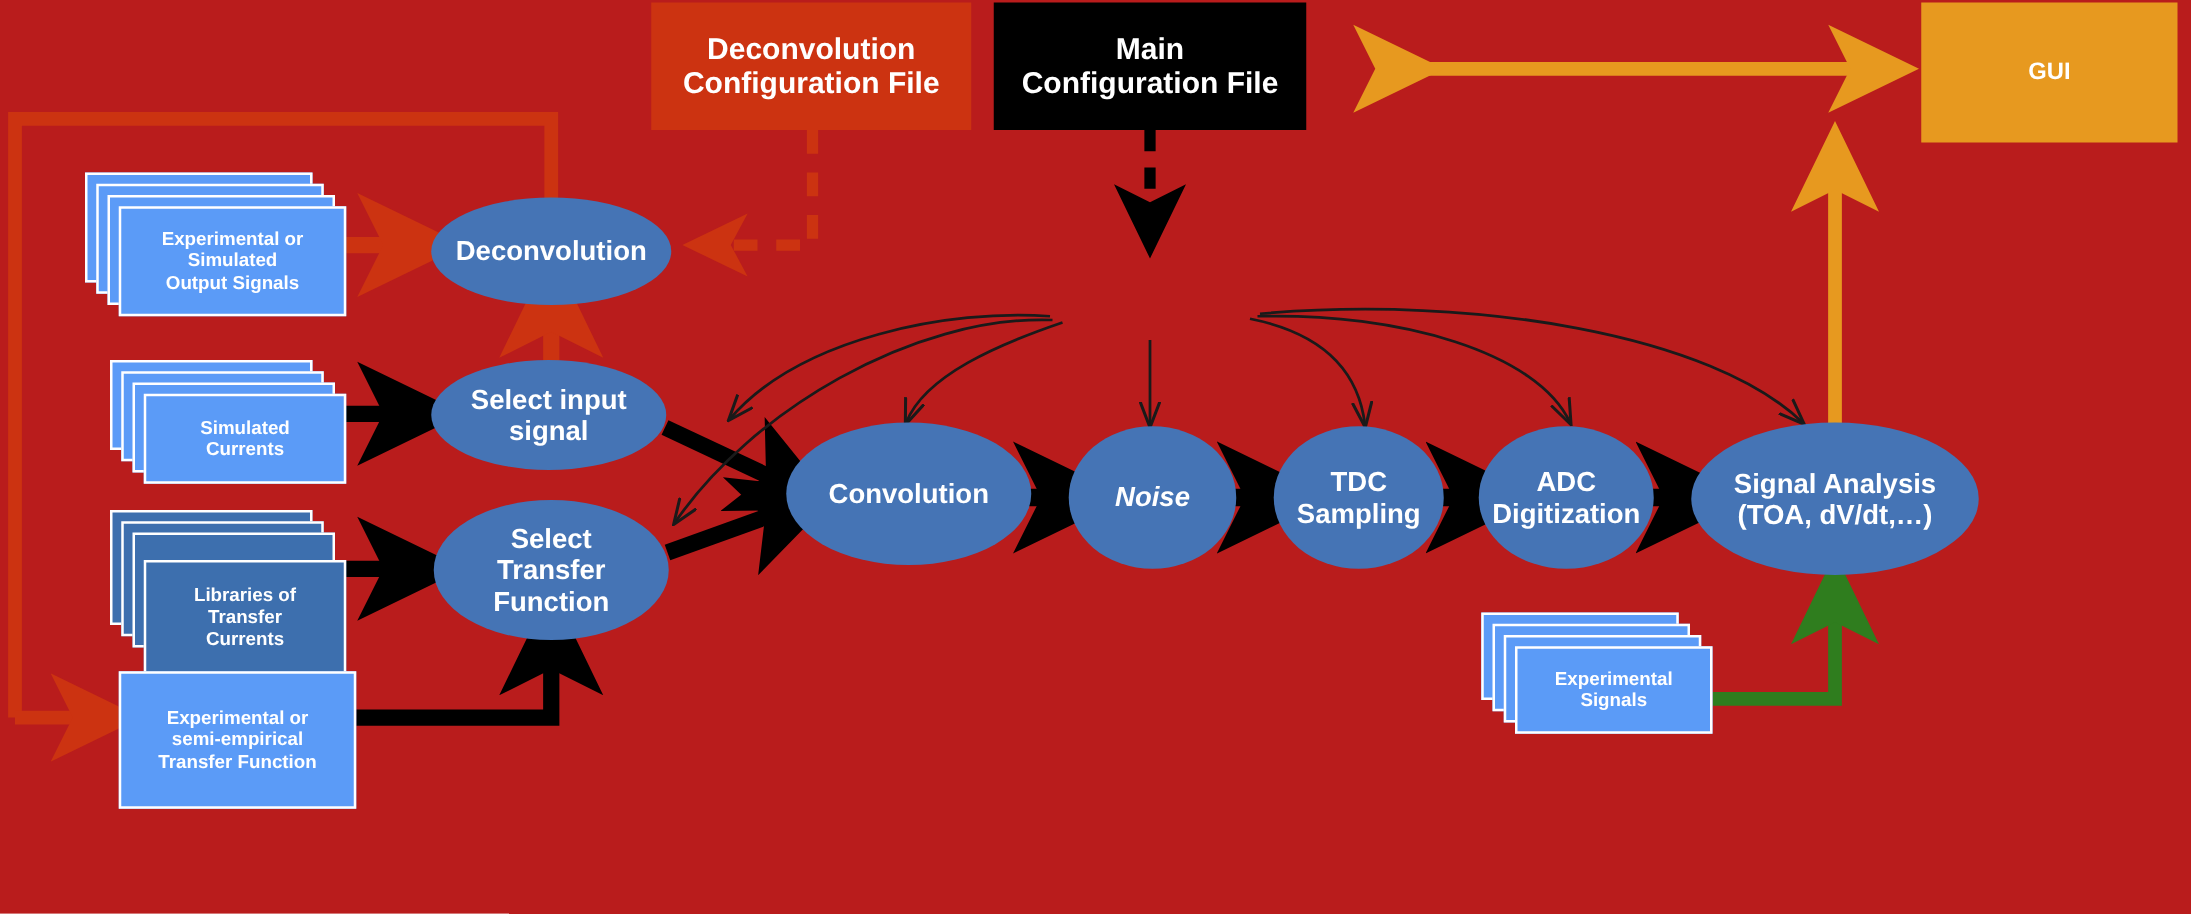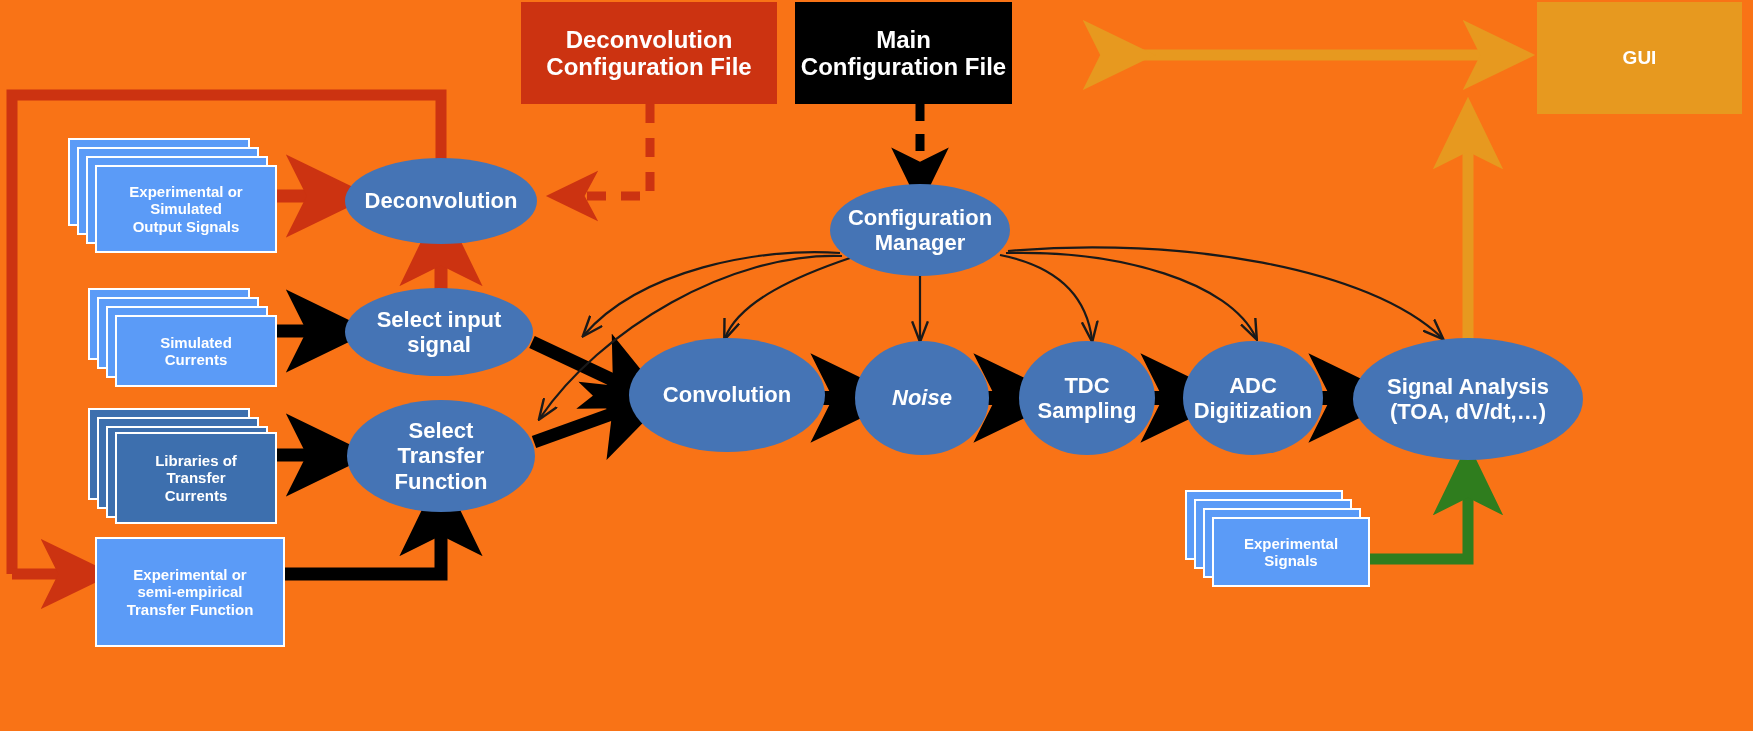--- a/index.html
+++ b/index.html
@@ -1,18 +1,18 @@
 <!DOCTYPE html>
 <html><head>
 <meta charset="utf-8">
 <title>Simulation Framework Block Diagram</title>
 <style>
   html,body{margin:0;padding:0;background:#ffffff;}
   body{font-family:"Liberation Sans","DejaVu Sans",sans-serif;}
-  #stage{position:relative;width:1753px;height:731px;background:#f97316;overflow:hidden;}
+  #stage{position:relative;width:1753px;height:731px;background:#b91c1c;overflow:hidden;}
   #svg-layer{position:absolute;left:0;top:0;width:1753px;height:731px;pointer-events:none;}
 
   .node{position:absolute;box-sizing:border-box;display:flex;align-items:center;justify-content:center;
         text-align:center;color:#ffffff;font-weight:bold;line-height:1.14;}
 
   
   .rect{}
   .rect.red{background:#CC3311;}
   .rect.black{background:#000000;}
   .rect.orange{background:#E7991F;}
@@ -109,21 +109,21 @@
     </g>
   </svg>
 
   <div class="node rect red t24" style="left:521px;top:2px;width:256px;height:102px;">
     <span>
       <span>Deconvolution</span><br>
       <span>Configuration File</span>
     </span>
   </div>
 
-  <div class="node rect black t24" style="left:795px;top:2px;width:217px;height:102px;">
+  <div class="node rect black t24" style="left:795px;top:2px;width:250px;height:102px;">
     <span>
       <span>Main</span><br>
       <span>Configuration File</span>
     </span>
   </div>
 
   <div class="node rect orange t23" style="left:1537px;top:2px;width:205px;height:112px;">
     <span>GUI</span>
   </div>
 
@@ -149,21 +149,21 @@
         <span>Simulated</span><br>
         <span>Currents</span>
       </span>
     </div>
   </div>
 
   <div class="stack dark" style="left:88px;top:408px;width:200px;height:122px;">
     <div class="sheet" style="left:0px;top:0px;width:162px;height:92px;"></div>
     <div class="sheet" style="left:9px;top:9px;width:162px;height:92px;"></div>
     <div class="sheet" style="left:18px;top:18px;width:162px;height:92px;"></div>
-    <div class="front t21" style="left:27px;top:24px;width:162px;height:92px;">
+    <div class="front t21" style="left:27px;top:40px;width:162px;height:92px;">
       <span>
         <span>Libraries of</span><br>
         <span>Transfer</span><br>
         <span>Currents</span>
       </span>
     </div>
   </div>
 
   <div class="node rect lblue t21" style="left:95px;top:537px;width:190px;height:110px;border:2px solid #ffffff;">
     <span>
@@ -197,26 +197,20 @@
   </div>
 
   <div class="ell t22" style="left:347px;top:400px;width:188px;height:112px;">
     <span>
       <span>Select</span><br>
       <span>Transfer</span><br>
       <span>Function</span>
     </span>
   </div>
 
-  <div class="ell t22" style="left:830px;top:184px;width:180px;height:92px;">
-    <span>
-      <span>Configuration</span><br>
-      <span>Manager</span>
-    </span>
-  </div>
 
   <div class="ell t22" style="left:629px;top:338px;width:196px;height:114px;">
     <span>Convolution</span>
   </div>
 
   <div class="ell t22" style="left:855px;top:341px;width:134px;height:114px;font-style:italic;">
     <span>Noise</span>
   </div>
 
   <div class="ell t22" style="left:1183px;top:341px;width:140px;height:114px;">

